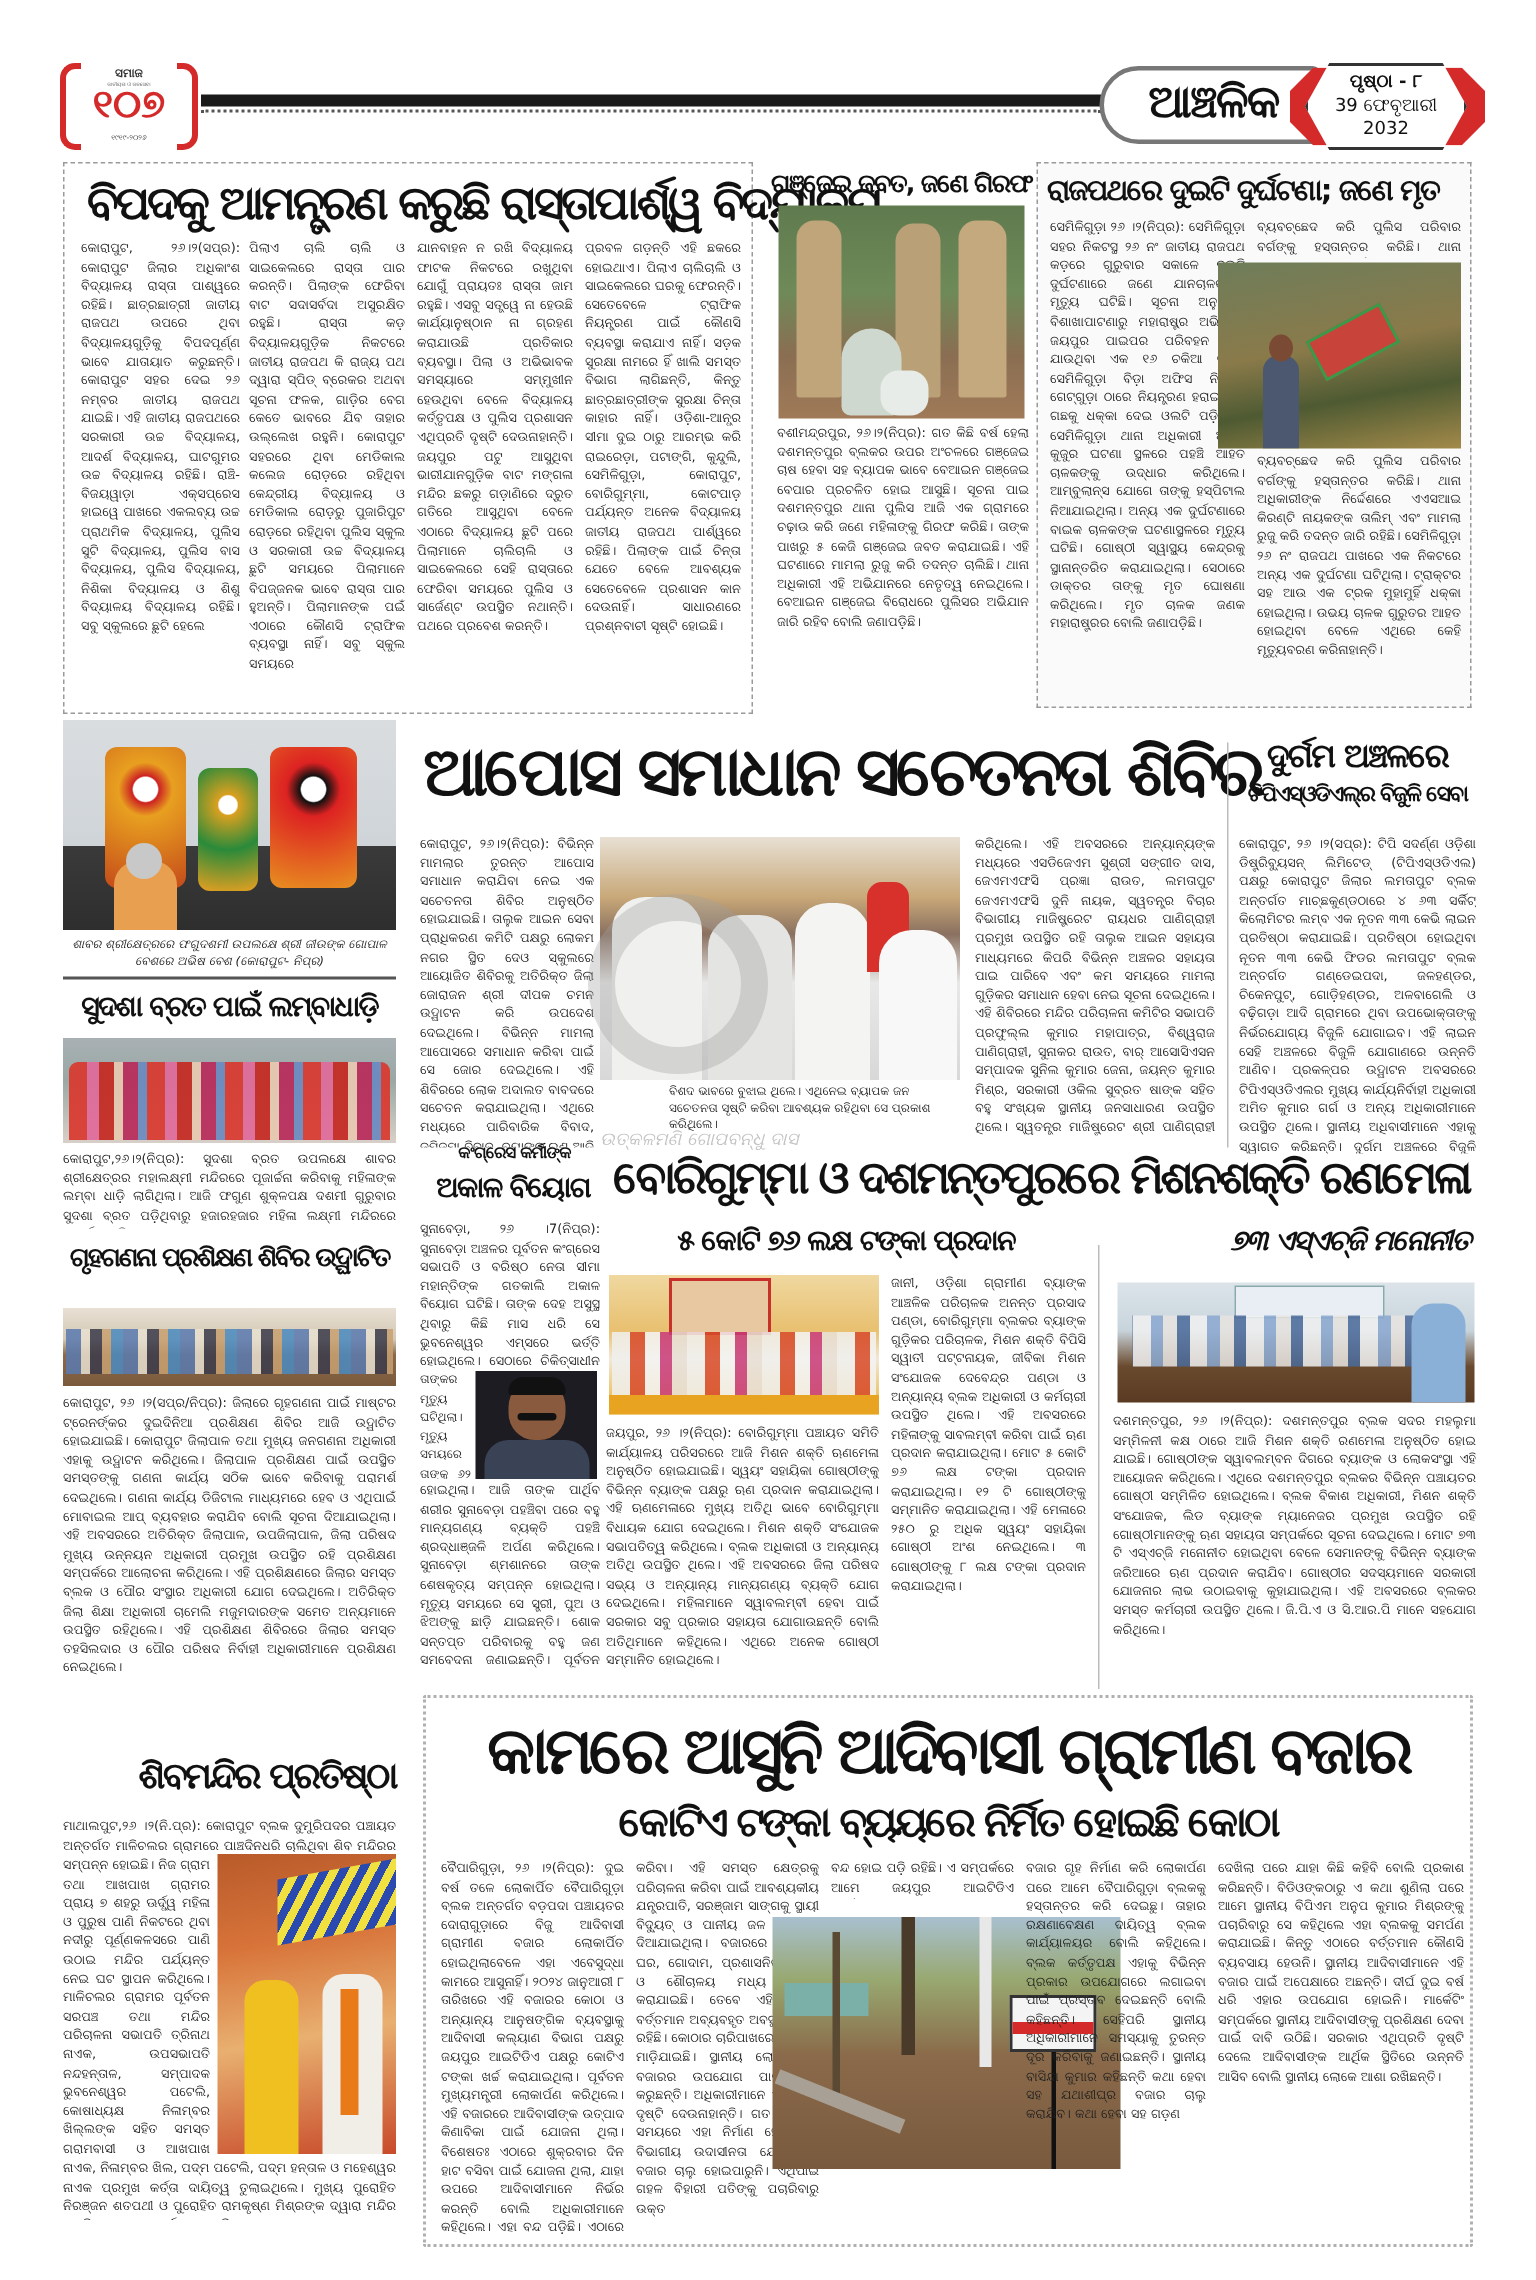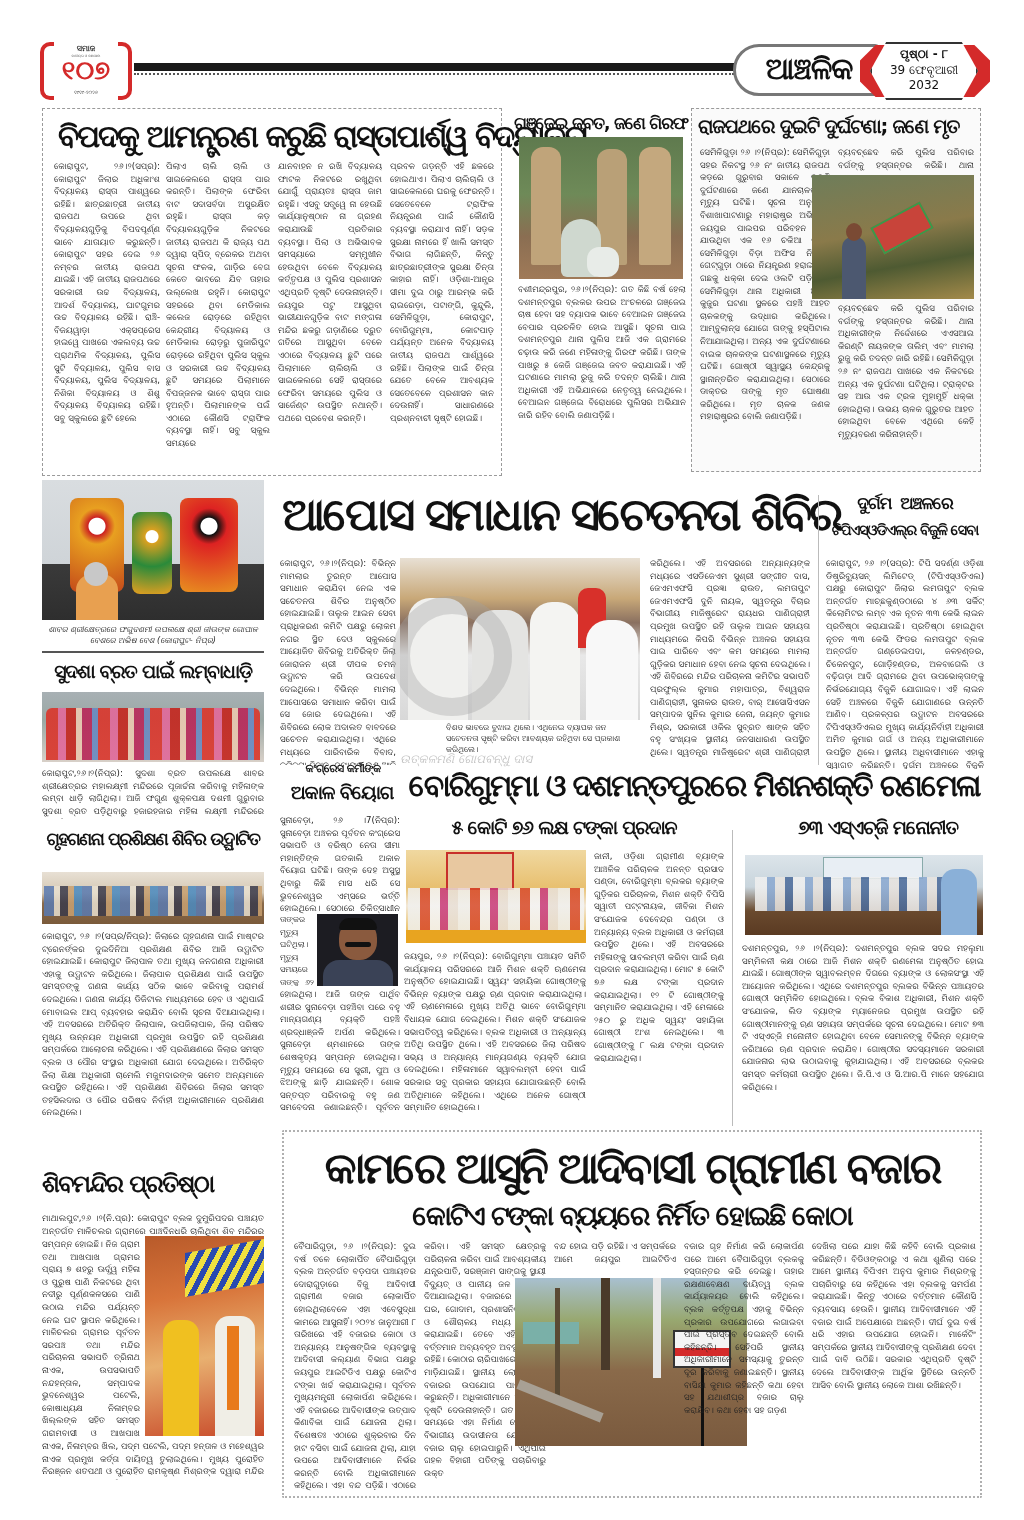--- a/index.html
+++ b/index.html
@@ -84,21 +84,21 @@
   <div class="abs" style="left:4px;top:16px;width:214px;height:52px;background:repeating-linear-gradient(90deg,#d9382e 0 12px,#e06a9a 12px 20px,#c42820 20px 30px,#e8c8b0 30px 36px,#b82a5a 36px 46px,#6a8ac0 46px 52px);border-radius:6px 6px 0 0;opacity:0.92;"></div>
 </div>
 <div class="abs body-text" style="left:42px;top:767px;width:222px;height:52px;overflow:hidden;">କୋରାପୁଟ,୨୬।୨(ନିପ୍ର): ସୁଦଶା ବ୍ରତ ଉପଲକ୍ଷେ ଶାବର ଶ୍ରୀକ୍ଷେତ୍ରର ମହାଲକ୍ଷ୍ମୀ ମନ୍ଦିରରେ ପୂଜାର୍ଚ୍ଚନା କରିବାକୁ ମହିଳାଙ୍କ ଲମ୍ବା ଧାଡ଼ି ଲାଗିଥିଲା। ଆଜି ଫଗୁଣ ଶୁକ୍ଳପକ୍ଷ ଦଶମୀ ଗୁରୁବାର ସୁଦଶା ବ୍ରତ ପଡ଼ିଥିବାରୁ ହଜାରହଜାର ମହିଳା ଲକ୍ଷ୍ମୀ ମନ୍ଦିରରେ ପୂଜାର୍ଚ୍ଚନା କରିଥିଲେ।</div>
 
 <div class="abs hl" style="left:42px;top:822px;width:222px;text-align:center;font-size:17.5px;line-height:34px;letter-spacing:-1.5px;">ଗୃହଗଣନା ପ୍ରଶିକ୍ଷଣ ଶିବିର ଉଦ୍ଘାଟିତ</div>
 <div class="photo" style="left:42px;top:872px;width:222px;height:52px;background:linear-gradient(180deg,#e8e0d4 0%,#d4c8b4 40%,#8a6a4a 60%,#7a5a3a 100%);">
   <div class="abs" style="left:2px;top:14px;width:218px;height:30px;background:repeating-linear-gradient(90deg,#5a7ab0 0 10px,#e8e0d0 10px 16px,#3a3a4a 16px 24px,#c8a070 24px 30px,#4a8ac0 30px 38px);opacity:0.85;"></div>
 </div>
 <div class="abs body-text" style="left:42px;top:930px;width:222px;height:230px;overflow:hidden;">କୋରାପୁଟ, ୨୬ ।୨(ସପ୍ର/ନିପ୍ର): ଜିଲାରେ ଗୃହଗଣନା ପାଇଁ ମାଷ୍ଟର ଟ୍ରେନର୍ଙ୍କର ଦୁଇଦିନିଆ ପ୍ରଶିକ୍ଷଣ ଶିବିର ଆଜି ଉଦ୍ଘାଟିତ ହୋଇଯାଇଛି। କୋରାପୁଟ ଜିଲାପାଳ ତଥା ମୁଖ୍ୟ ଜନଗଣନା ଅଧିକାରୀ ଏହାକୁ ଉଦ୍ଘାଟନ କରିଥିଲେ। ଜିଲାପାଳ ପ୍ରଶିକ୍ଷଣ ପାଇଁ ଉପସ୍ଥିତ ସମସ୍ତଙ୍କୁ ଗଣନା କାର୍ଯ୍ୟ ସଠିକ ଭାବେ କରିବାକୁ ପରାମର୍ଶ ଦେଇଥିଲେ। ଗଣନା କାର୍ଯ୍ୟ ଡିଜିଟାଲ ମାଧ୍ୟମରେ ହେବ ଓ ଏଥିପାଇଁ ମୋବାଇଲ ଆପ୍ ବ୍ୟବହାର କରାଯିବ ବୋଲି ସୂଚନା ଦିଆଯାଇଥିଲା। ଏହି ଅବସରରେ ଅତିରିକ୍ତ ଜିଲାପାଳ, ଉପଜିଲାପାଳ, ଜିଲା ପରିଷଦ ମୁଖ୍ୟ ଉନ୍ନୟନ ଅଧିକାରୀ ପ୍ରମୁଖ ଉପସ୍ଥିତ ରହି ପ୍ରଶିକ୍ଷଣ ସମ୍ପର୍କରେ ଆଲୋଚନା କରିଥିଲେ। ଏହି ପ୍ରଶିକ୍ଷଣରେ ଜିଲାର ସମସ୍ତ ବ୍ଲକ ଓ ପୌର ସଂସ୍ଥାର ଅଧିକାରୀ ଯୋଗ ଦେଇଥିଲେ। ଅତିରିକ୍ତ ଜିଲା ଶିକ୍ଷା ଅଧିକାରୀ ଚାମେଲି ମଜୁମଦାରଙ୍କ ସମେତ ଅନ୍ୟମାନେ ଉପସ୍ଥିତ ରହିଥିଲେ। ଏହି ପ୍ରଶିକ୍ଷଣ ଶିବିରରେ ଜିଲାର ସମସ୍ତ ତହସିଲଦାର ଓ ପୌର ପରିଷଦ ନିର୍ବାହୀ ଅଧିକାରୀମାନେ ପ୍ରଶିକ୍ଷଣ ନେଇଥିଲେ।</div>
 
-<div class="abs hl" style="left:42px;top:1164px;width:222px;text-align:left;font-size:24px;line-height:40px;letter-spacing:-1.6px;">ଶିବମନ୍ଦିର ପ୍ରତିଷ୍ଠା</div>
+<div class="abs hl" style="left:42px;top:1164px;width:222px;text-align:right;font-size:24px;line-height:40px;letter-spacing:-1.6px;">ଶିବମନ୍ଦିର ପ୍ରତିଷ୍ଠା</div>
 <div class="abs body-text" style="left:42px;top:1212px;width:222px;height:26px;overflow:hidden;">ମାଥାଲପୁଟ,୨୬ ।୨(ନି.ପ୍ର): କୋରାପୁଟ ବ୍ଲକ ଦୁମୁରିପଦର ପଞ୍ଚାୟତ ଅନ୍ତର୍ଗତ ମାଳିଚଲର ଗ୍ରାମରେ ପାଞ୍ଚଦିନଧରି ଚାଲିଥିବା ଶିବ ମନ୍ଦିରର ପ୍ରତିଷ୍ଠା ଉତ୍ସବ</div>
 <div class="abs body-text" style="left:42px;top:1238px;width:98px;height:198px;overflow:hidden;">ସମ୍ପନ୍ନ ହୋଇଛି। ନିଜ ଗ୍ରାମ ତଥା ଆଖପାଖ ଗ୍ରାମର ପ୍ରାୟ ୭ ଶହରୁ ଊର୍ଦ୍ଧ୍ୱ ମହିଳା ଓ ପୁରୁଷ ପାଣି ନିକଟରେ ଥିବା ନଦୀରୁ ପୂର୍ଣ୍ଣକଳସରେ ପାଣି ଉଠାଇ ମନ୍ଦିର ପର୍ଯ୍ୟନ୍ତ ନେଇ ଘଟ ସ୍ଥାପନ କରିଥିଲେ। ମାଳିଚଲର ଗ୍ରାମର ପୂର୍ବତନ ସରପଞ୍ଚ ତଥା ମନ୍ଦିର ପରିଚାଳନା ସଭାପତି ତ୍ରିନାଥ ନାଏକ, ଉପସଭାପତି ନନ୍ଦହନ୍ତାଳ, ସମ୍ପାଦକ ଭୁବନେଶ୍ୱର ପଟେଲି, କୋଷାଧ୍ୟକ୍ଷ ନିଳାମ୍ବର ଖିଲ୍ଲଙ୍କ ସହିତ ସମସ୍ତ ଗ୍ରାମବାସୀ ଓ ଆଖପାଖ ଗ୍ରାମର ନେତୃସ୍ଥାନୀୟ ବ୍ୟକ୍ତି ମାନେ କାର୍ଯ୍ୟ ପରିଚାଳନା କରିଥିଲେ। ତ୍ରିନାଥ</div>
 <div class="photo" style="left:145px;top:1236px;width:119px;height:200px;background:linear-gradient(170deg,#b85a2a 0%,#d8743a 30%,#e8b070 60%,#c84a2a 100%);">
   <div class="abs" style="left:40px;top:10px;width:79px;height:44px;background:repeating-linear-gradient(120deg,#2a4ab0 0 6px,#f0e040 6px 12px);transform:skewY(-10deg);"></div>
   <div class="abs" style="left:18px;top:84px;width:36px;height:116px;background:#f0c020;border-radius:14px 14px 0 0;"></div>
   <div class="abs" style="left:70px;top:80px;width:40px;height:120px;background:#f0eee6;border-radius:14px 14px 0 0;"></div>
   <div class="abs" style="left:82px;top:90px;width:12px;height:84px;background:#e87a1a;"></div>
 </div>
 <div class="abs body-text" style="left:42px;top:1440px;width:222px;height:40px;overflow:hidden;">ନାଏକ, ନିଳାମ୍ବର ଖିଲ, ପଦ୍ମ ପଟେଲି, ପଦ୍ମ ହନ୍ତାଳ ଓ ମହେଶ୍ୱର ନାଏକ ପ୍ରମୁଖ କର୍ତ୍ତା ଦାୟିତ୍ୱ ତୁଲାଇଥିଲେ। ମୁଖ୍ୟ ପୁରୋହିତ ନିରଞ୍ଜନ ଶତପଥୀ ଓ ପୁରୋହିତ ରାମକୃଷ୍ଣ ମିଶ୍ରଙ୍କ ଦ୍ୱାରା ମନ୍ଦିର ପ୍ରତିଷ୍ଠା ଓ ଯଜ୍ଞ କାର୍ଯ୍ୟ ସମ୍ପାଦିତ ହୋଇଥିଲା।</div>
 
@@ -108,42 +108,42 @@
   <div class="abs" style="left:8px;top:40px;width:60px;height:122px;background:#f0f0ee;border-radius:22px 22px 0 0;"></div>
   <div class="abs" style="left:72px;top:52px;width:56px;height:110px;background:#e4e4e2;border-radius:22px 22px 0 0;"></div>
   <div class="abs" style="left:130px;top:44px;width:50px;height:118px;background:#f4f4f2;border-radius:22px 22px 0 0;"></div>
   <div class="abs" style="left:178px;top:30px;width:28px;height:60px;background:#d8302a;border-radius:10px 10px 0 0;"></div>
   <div class="abs" style="left:186px;top:62px;width:52px;height:100px;background:#f8f8f8;border-radius:22px 22px 0 0;"></div>
 </div>
 <div class="abs caption" style="left:446px;top:722px;width:190px;text-align:left;">ବିଶଦ ଭାବରେ ବୁଝାଇ ଥିଲେ। ଏଥିନେଇ ବ୍ୟାପକ ଜନ ସଚେତନତା ସୃଷ୍ଟି କରିବା ଆବଶ୍ୟକ ରହିଥିବା ସେ ପ୍ରକାଶ କରିଥିଲେ।</div>
 <div class="abs body-text" style="left:650px;top:557px;width:160px;height:200px;overflow:hidden;">କରିଥିଲେ। ଏହି ଅବସରରେ ଅନ୍ୟାନ୍ୟଙ୍କ ମଧ୍ୟରେ ଏସଡିଜେଏମ ସୁଶ୍ରୀ ସଙ୍ଗୀତ ଦାସ, ଜେଏମଏଫସି ପ୍ରଜ୍ଞା ରାଉତ, ଲମତାପୁଟ ଜେଏମଏଫସି ଦୁନି ନାୟକ, ସ୍ୱତନ୍ତ୍ର ବିଚାର ବିଭାଗୀୟ ମାଜିଷ୍ଟ୍ରେଟ ରାୟଧର ପାଣିଗ୍ରାହୀ ପ୍ରମୁଖ ଉପସ୍ଥିତ ରହି ତାଲୁକ ଆଇନ ସହାୟତା ମାଧ୍ୟମରେ କିପରି ବିଭିନ୍ନ ଅଞ୍ଚଳର ସହାୟତା ପାଇ ପାରିବେ ଏବଂ କମ ସମୟରେ ମାମଲା ଗୁଡ଼ିକର ସମାଧାନ ହେବା ନେଇ ସୂଚନା ଦେଇଥିଲେ। ଏହି ଶିବିରରେ ମନ୍ଦିର ପରିଚାଳନା କମିଟିର ସଭାପତି ପ୍ରଫୁଲ୍ଲ କୁମାର ମହାପାତ୍ର, ବିଶ୍ୱରାଜ ପାଣିଗ୍ରାହୀ, ସୁନାକର ରାଉତ, ବାର୍ ଆସୋସିଏସନ ସମ୍ପାଦକ ସୁନିଲ କୁମାର ଜେନା, ଜୟନ୍ତ କୁମାର ମିଶ୍ର, ସରକାରୀ ଓକିଲ ସୁବ୍ରତ ଷାଙ୍କ ସହିତ ବହୁ ସଂଖ୍ୟକ ସ୍ଥାନୀୟ ଜନସାଧାରଣ ଉପସ୍ଥିତ ଥିଲେ। ସ୍ୱତନ୍ତ୍ର ମାଜିଷ୍ଟ୍ରେଟ ଶ୍ରୀ ପାଣିଗ୍ରାହୀ ଧନ୍ୟବାଦ ଅର୍ପଣ କରିଥିଲେ।</div>
 
 <div class="vline" style="left:818px;top:495px;height:270px;"></div>
-<div class="abs hl" style="left:826px;top:492px;width:158px;text-align:center;font-size:17px;line-height:26px;letter-spacing:-1.2px;font-family:Liberation Mono, monospace;">ଦୁର୍ଗମ ଅଞ୍ଚଳରେ</div>
+<div class="abs hl" style="left:826px;top:492px;width:158px;text-align:center;font-size:22px;line-height:26px;letter-spacing:-1.2px;">ଦୁର୍ଗମ ଅଞ୍ଚଳରେ</div>
 <div class="abs hl" style="left:826px;top:517px;width:158px;text-align:center;font-size:14.5px;line-height:26px;letter-spacing:-1.2px;">ଟିପିଏସ୍ଓଡିଏଲ୍ର ବିଜୁଳି ସେବା</div>
 <div class="abs body-text" style="left:826px;top:557px;width:158px;height:212px;overflow:hidden;">କୋରାପୁଟ, ୨୬ ।୨(ସପ୍ର): ଟିପି ସଦର୍ଣ୍ଣ ଓଡ଼ିଶା ଡିଷ୍ଟ୍ରିବ୍ୟୁସନ୍ ଲିମିଟେଡ୍ (ଟିପିଏସ୍ଓଡିଏଲ) ପକ୍ଷରୁ କୋରାପୁଟ ଜିଲାର ଲମତାପୁଟ ବ୍ଲକ ଅନ୍ତର୍ଗତ ମାଚ୍ଛକୁଣ୍ଡଠାରେ ୪ ୬୩ ସର୍କିଟ୍ କିଲୋମିଟର ଲମ୍ବ ଏକ ନୂତନ ୩୩ କେଭି ଲାଇନ ପ୍ରତିଷ୍ଠା କରାଯାଇଛି। ପ୍ରତିଷ୍ଠା ହୋଇଥିବା ନୂତନ ୩୩ କେଭି ଫିଡର ଲମତାପୁଟ ବ୍ଲକ ଅନ୍ତର୍ଗତ ଗଣ୍ଡେଇପଦା, ଜଳହଣ୍ଡର, ଚିକେନପୁଟ୍, ଗୋଡ଼ିହଣ୍ଡର, ଅଳବାଗେଲି ଓ ବଢ଼ିଗଡ଼ା ଆଦି ଗ୍ରାମରେ ଥିବା ଉପଭୋକ୍ତାଙ୍କୁ ନିର୍ଭରଯୋଗ୍ୟ ବିଜୁଳି ଯୋଗାଇବ। ଏହି ଲାଇନ ସେହି ଅଞ୍ଚଳରେ ବିଜୁଳି ଯୋଗାଣରେ ଉନ୍ନତି ଆଣିବ। ପ୍ରକଳ୍ପର ଉଦ୍ଘାଟନ ଅବସରରେ ଟିପିଏସ୍ଓଡିଏଲର ମୁଖ୍ୟ କାର୍ଯ୍ୟନିର୍ବାହୀ ଅଧିକାରୀ ଅମିତ କୁମାର ଗର୍ଗ ଓ ଅନ୍ୟ ଅଧିକାରୀମାନେ ଉପସ୍ଥିତ ଥିଲେ। ସ୍ଥାନୀୟ ଅଧିବାସୀମାନେ ଏହାକୁ ସ୍ୱାଗତ କରିଛନ୍ତି। ଦୁର୍ଗମ ଅଞ୍ଚଳରେ ବିଜୁଳି ସେବା ଉନ୍ନତ ହେବା ସହ ଲୋକଙ୍କ ଜୀବନଧାରଣରେ ପରିବର୍ତ୍ତନ ଆସିବ ବୋଲି ଆଶା କରାଯାଉଛି।</div>
 
 <div class="abs hl" style="left:286px;top:760px;width:114px;text-align:center;font-size:11px;line-height:18px;letter-spacing:-0.6px;">କଂଗ୍ରେସ କର୍ମୀଙ୍କ</div>
 <div class="abs hl" style="left:282px;top:776px;width:120px;text-align:center;font-size:19px;line-height:32px;letter-spacing:-1.2px;">ଅକାଳ ବିୟୋଗ</div>
 <div class="abs body-text" style="left:280px;top:814px;width:120px;height:100px;overflow:hidden;">ସୁନାବେଡ଼ା, ୨୬ ।7(ନିପ୍ର): ସୁନାବେଡ଼ା ଅଞ୍ଚଳର ପୂର୍ବତନ କଂଗ୍ରେସ ସଭାପତି ଓ ବରିଷ୍ଠ ନେତା ସୀମା ମହାନ୍ତିଙ୍କ ଗତକାଲି ଅକାଳ ବିୟୋଗ ଘଟିଛି। ତାଙ୍କ ଦେହ ଅସୁସ୍ଥ ଥିବାରୁ କିଛି ମାସ ଧରି ସେ ଭୁବନେଶ୍ୱର ଏମ୍ସରେ ଭର୍ତ୍ତି ହୋଇଥିଲେ। ସେଠାରେ ଚିକିତ୍ସାଧୀନ ଅବସ୍ଥାରେ</div>
 <div class="abs body-text" style="left:280px;top:914px;width:34px;height:72px;overflow:hidden;font-size:8px;">ତାଙ୍କର ମୃତ୍ୟୁ ଘଟିଥିଲା। ମୃତ୍ୟୁ ସମୟରେ ତାଙ୍କୁ ୬୨ ବର୍ଷ</div>
 <div class="photo" style="left:317px;top:914px;width:81px;height:72px;background:#1c1c22;">
   <div class="abs" style="left:22px;top:6px;width:38px;height:40px;background:#8a5a3e;border-radius:45%;"></div>
   <div class="abs" style="left:22px;top:4px;width:38px;height:12px;background:#111;border-radius:18px 18px 4px 4px;"></div>
   <div class="abs" style="left:28px;top:28px;width:26px;height:5px;background:#111;border-radius:3px;"></div>
   <div class="abs" style="left:6px;top:46px;width:70px;height:26px;background:#3a4256;border-radius:16px 16px 0 0;"></div>
 </div>
 <div class="abs body-text" style="left:280px;top:988px;width:120px;height:126px;overflow:hidden;">ହୋଇଥିଲା। ଆଜି ତାଙ୍କ ପାର୍ଥିବ ଶରୀର ସୁନାବେଡ଼ା ପହଞ୍ଚିବା ପରେ ବହୁ ମାନ୍ୟଗଣ୍ୟ ବ୍ୟକ୍ତି ପହଞ୍ଚି ଶ୍ରଦ୍ଧାଞ୍ଜଳି ଅର୍ପଣ କରିଥିଲେ। ସୁନାବେଡ଼ା ଶ୍ମଶାନରେ ତାଙ୍କ ଶେଷକୃତ୍ୟ ସମ୍ପନ୍ନ ହୋଇଥିଲା। ମୃତ୍ୟୁ ସମୟରେ ସେ ସ୍ତ୍ରୀ, ପୁଅ ଓ ଝିଅଙ୍କୁ ଛାଡ଼ି ଯାଇଛନ୍ତି। ଶୋକ ସନ୍ତପ୍ତ ପରିବାରକୁ ବହୁ ଜଣ ସମବେଦନା ଜଣାଇଛନ୍ତି। ପୂର୍ବତନ ବିଧାୟକ ଓ କଂଗ୍ରେସ ନେତାମାନେ ଶ୍ରଦ୍ଧାଞ୍ଜଳି ଦେଇଥିଲେ।</div>
 
 <div class="abs" style="left:400px;top:752px;width:210px;font-size:12px;color:rgba(120,120,120,0.45);font-style:italic;white-space:nowrap;">ଉତ୍କଳମଣି ଗୋପବନ୍ଧୁ ଦାସ</div>
 <div class="abs" style="left:392px;top:596px;width:120px;height:120px;border-radius:50%;border:18px solid rgba(160,160,160,0.35);"></div>
 
 <div class="abs hl" style="left:404px;top:762px;width:580px;text-align:center;font-size:30px;line-height:48px;letter-spacing:-2.2px;">ବୋରିଗୁମ୍ମା ଓ ଦଶମନ୍ତପୁରରେ ମିଶନଶକ୍ତି ରଣମେଳା</div>
 <div class="abs hl" style="left:404px;top:812px;width:320px;text-align:center;font-size:19px;line-height:30px;letter-spacing:-1.2px;">୫ କୋଟି ୭୬ ଲକ୍ଷ ଟଙ୍କା ପ୍ରଦାନ</div>
-<div class="abs hl" style="left:756px;top:812px;width:244px;text-align:center;font-size:19px;line-height:30px;letter-spacing:-1.2px;">୭୩ ଏସ୍ଏଚ୍ଜି ମନୋନୀତ</div>
+<div class="abs hl" style="left:778px;top:812px;width:244px;text-align:center;font-size:19px;line-height:30px;letter-spacing:-1.2px;font-style:italic;">୭୩ ଏସ୍ଏଚ୍ଜି ମନୋନୀତ</div>
 <div class="photo" style="left:406px;top:850px;width:180px;height:93px;background:linear-gradient(180deg,#f0d8a0 0%,#e8c070 40%,#f2e8d8 60%,#e8b030 100%);">
   <div class="abs" style="left:40px;top:2px;width:68px;height:38px;background:#e8c8a0;border:2px solid #c8302a;"></div>
   <div class="abs" style="left:2px;top:38px;width:176px;height:42px;background:repeating-linear-gradient(90deg,#f0f0ee 0 12px,#d84a2a 12px 22px,#f4f4f4 22px 32px,#c83a7a 32px 40px,#e8e0d8 40px 50px);opacity:0.85;"></div>
   <div class="abs" style="left:0;top:80px;width:180px;height:13px;background:#e8a420;"></div>
 </div>
 <div class="abs body-text" style="left:404px;top:950px;width:182px;height:176px;overflow:hidden;">ଜୟପୁର, ୨୬ ।୨(ନିପ୍ର): ବୋରିଗୁମ୍ମା ପଞ୍ଚାୟତ ସମିତି କାର୍ଯ୍ୟାଳୟ ପରିସରରେ ଆଜି ମିଶନ ଶକ୍ତି ଋଣମେଳା ଅନୁଷ୍ଠିତ ହୋଇଯାଇଛି। ସ୍ୱୟଂ ସହାୟିକା ଗୋଷ୍ଠୀଙ୍କୁ ବିଭିନ୍ନ ବ୍ୟାଙ୍କ ପକ୍ଷରୁ ଋଣ ପ୍ରଦାନ କରାଯାଇଥିଲା। ଏହି ଋଣମେଳାରେ ମୁଖ୍ୟ ଅତିଥି ଭାବେ ବୋରିଗୁମ୍ମା ବିଧାୟକ ଯୋଗ ଦେଇଥିଲେ। ମିଶନ ଶକ୍ତି ସଂଯୋଜକ ସଭାପତିତ୍ୱ କରିଥିଲେ। ବ୍ଲକ ଅଧିକାରୀ ଓ ଅନ୍ୟାନ୍ୟ ଅତିଥି ଉପସ୍ଥିତ ଥିଲେ। ଏହି ଅବସରରେ ଜିଲା ପରିଷଦ ସଭ୍ୟ ଓ ଅନ୍ୟାନ୍ୟ ମାନ୍ୟଗଣ୍ୟ ବ୍ୟକ୍ତି ଯୋଗ ଦେଇଥିଲେ। ମହିଳାମାନେ ସ୍ୱାବଲମ୍ବୀ ହେବା ପାଇଁ ସରକାର ସବୁ ପ୍ରକାର ସହାୟତା ଯୋଗାଉଛନ୍ତି ବୋଲି ଅତିଥିମାନେ କହିଥିଲେ। ଏଥିରେ ଅନେକ ଗୋଷ୍ଠୀ ସମ୍ମାନିତ ହୋଇଥିଲେ।</div>
 <div class="abs body-text" style="left:594px;top:850px;width:130px;height:276px;overflow:hidden;">ଜାନୀ, ଓଡ଼ିଶା ଗ୍ରାମୀଣ ବ୍ୟାଙ୍କ ଆଞ୍ଚଳିକ ପରିଚାଳକ ଅନନ୍ତ ପ୍ରସାଦ ପଣ୍ଡା, ବୋରିଗୁମ୍ମା ବ୍ଲକର ବ୍ୟାଙ୍କ ଗୁଡ଼ିକର ପରିଚାଳକ, ମିଶନ ଶକ୍ତି ବିପିସି ସ୍ୱାତୀ ପଟ୍ଟନାୟକ, ଜୀବିକା ମିଶନ ସଂଯୋଜକ ଦେବେନ୍ଦ୍ର ପଣ୍ଡା ଓ ଅନ୍ୟାନ୍ୟ ବ୍ଲକ ଅଧିକାରୀ ଓ କର୍ମଚାରୀ ଉପସ୍ଥିତ ଥିଲେ। ଏହି ଅବସରରେ ମହିଳାଙ୍କୁ ସାବଲମ୍ବୀ କରିବା ପାଇଁ ଋଣ ପ୍ରଦାନ କରାଯାଇଥିଲା। ମୋଟ ୫ କୋଟି ୭୬ ଲକ୍ଷ ଟଙ୍କା ପ୍ରଦାନ କରାଯାଇଥିଲା। ୧୨ ଟି ଗୋଷ୍ଠୀଙ୍କୁ ସମ୍ମାନିତ କରାଯାଇଥିଲା। ଏହି ମେଳାରେ ୨୫୦ ରୁ ଅଧିକ ସ୍ୱୟଂ ସହାୟିକା ଗୋଷ୍ଠୀ ଅଂଶ ନେଇଥିଲେ। ୩ ଗୋଷ୍ଠୀଙ୍କୁ ୮ ଲକ୍ଷ ଟଙ୍କା ପ୍ରଦାନ କରାଯାଇଥିଲା।</div>
 <div class="vline" style="left:732px;top:830px;height:296px;"></div>
 <div class="photo" style="left:745px;top:855px;width:238px;height:80px;background:linear-gradient(180deg,#dce4ea 0%,#c8d4dc 40%,#6a4a2e 70%,#5a3a22 100%);">
   <div class="abs" style="left:78px;top:2px;width:100px;height:22px;background:#e8eef4;border:1px solid #8aa;"></div>

